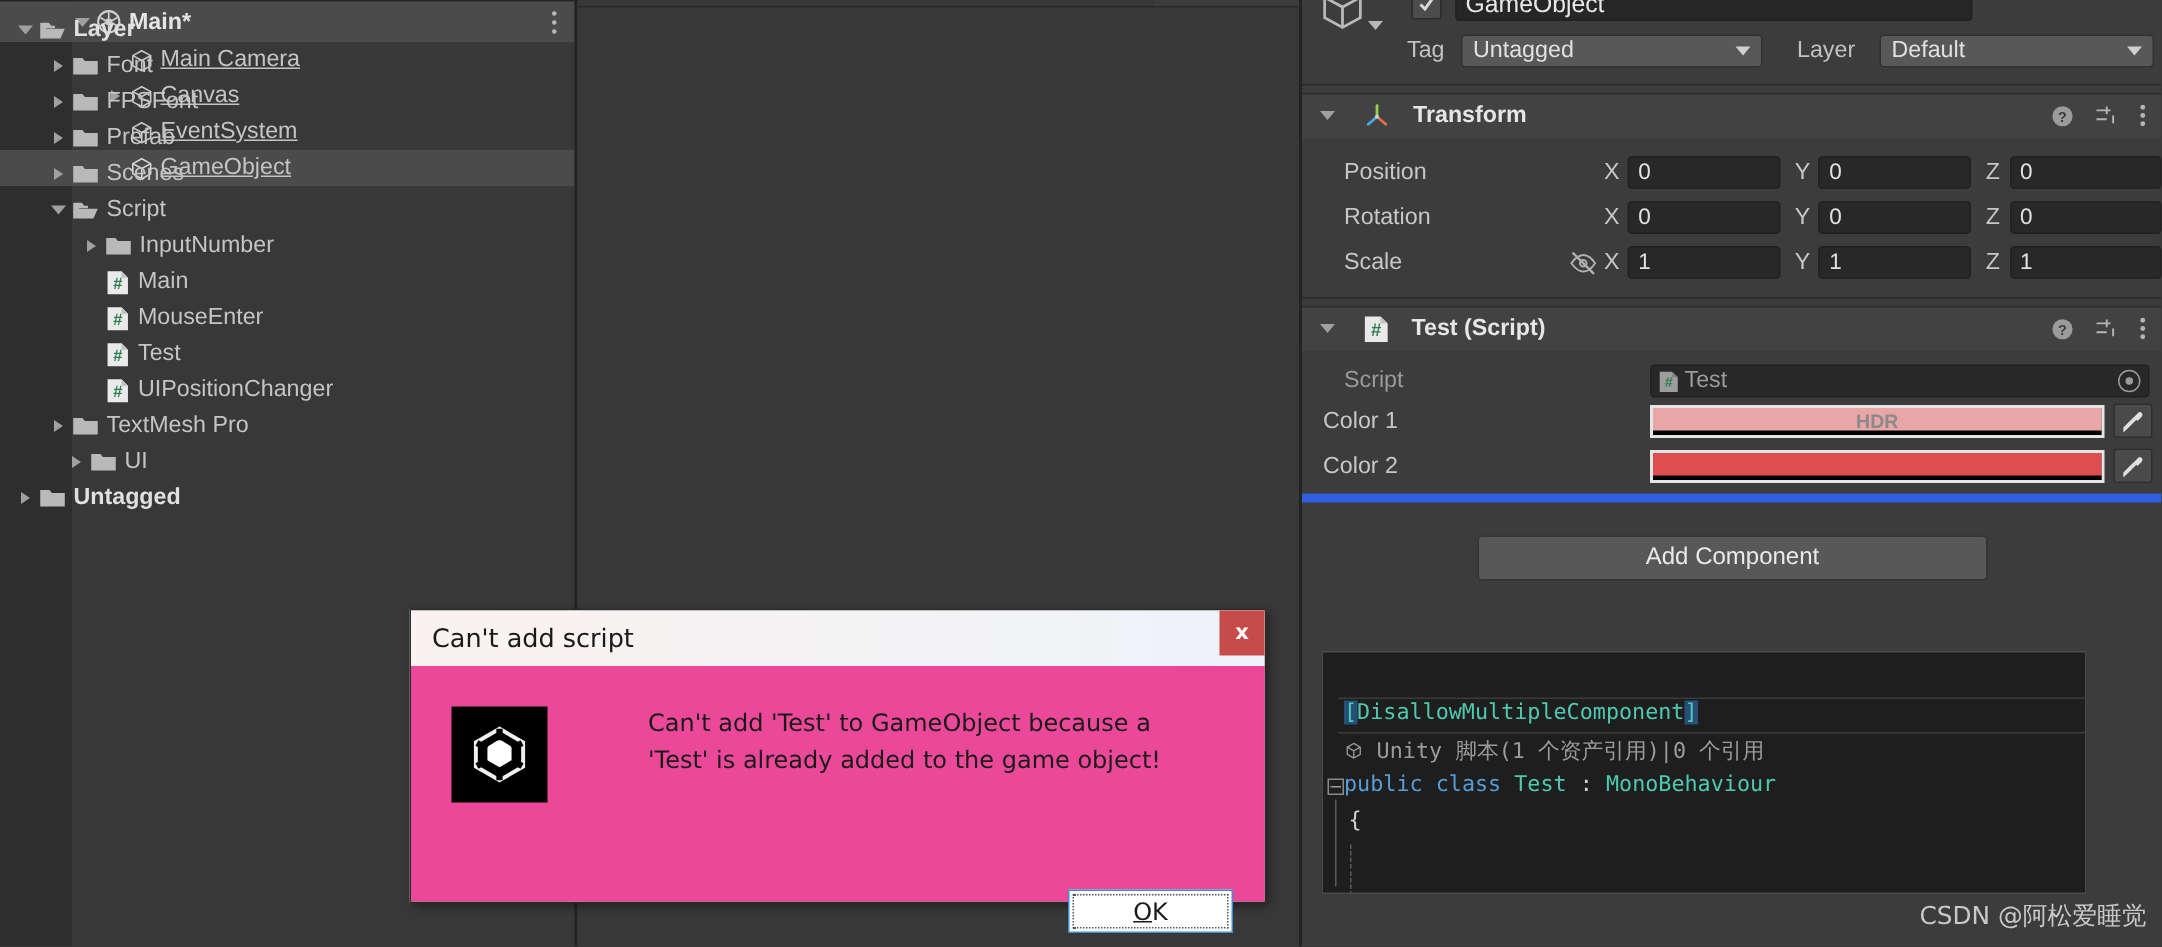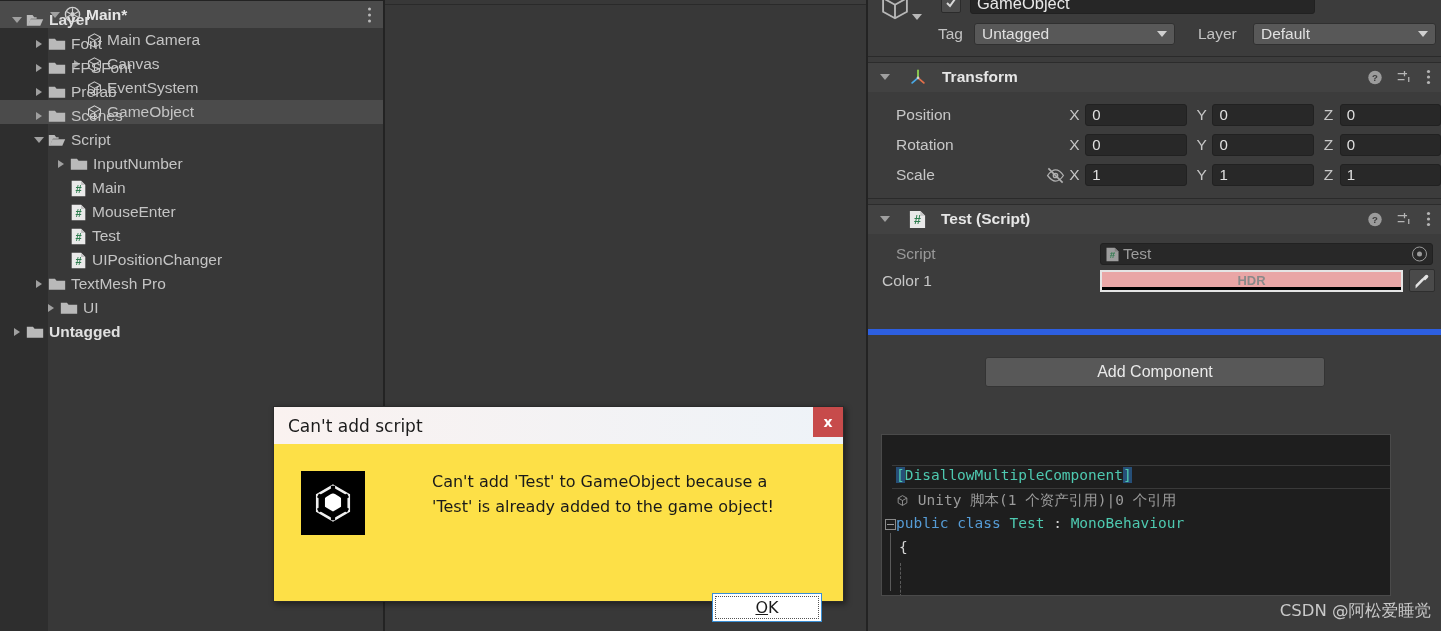--- a/index.html
+++ b/index.html
@@ -26,21 +26,21 @@
   }
   .hier-toprow-line-top {
     position: absolute; left: 0; top: 0; width: 383px; height: 1px; background: #232323;
   }
   .hier-row {
     position: absolute; left: 0; width: 383px; height: 24px;
     display: flex; align-items: center; color: #c4c4c4; font-size: 15.5px;
     white-space: nowrap;
   }
   .hier-row.selected { background: #4b4b4b; }
-  .hier-row .lbl { margin-left: 4px; }
+  .hier-row .lbl { margin-left: 4px; text-decoration: underline; }
   .hier-toprow .lbl { font-weight: bold; color: #e6e6e6; font-size: 15.5px; margin-left: 5px; }
 
   .tri {
     width: 0; height: 0; border-left: 6px solid #a0a0a0;
     border-top: 4.5px solid transparent; border-bottom: 4.5px solid transparent;
     flex: 0 0 auto;
   }
   .tri.open {
     border-left: 5px solid transparent; border-right: 5px solid transparent;
     border-top: 6.5px solid #a0a0a0; border-bottom: none;
@@ -204,21 +204,21 @@
     background: linear-gradient(to right, #faf2f0, #eef3f8);
   }
   .dlg-title {
     position: absolute; left: 14px; top: 9px; color: #1a1a1a; font-size: 17px;
   }
   .dlg-close {
     position: absolute; right: 0px; top: 0px; width: 30px; height: 30px;
     background: #c74b4b; color: #fff; font-size: 14px; font-weight: bold;
     display: flex; align-items: center; justify-content: center;
   }
-  .dlg-body { position: absolute; left: 0; top: 37px; width: 569px; height: 157px; background: #fde047; }
+  .dlg-body { position: absolute; left: 0; top: 37px; width: 569px; height: 157px; background: #ec4899; }
   .dlg-unity-icon {
     position: absolute; left: 27px; top: 27px; width: 64px; height: 64px; background: #000;
     display: flex; align-items: center; justify-content: center;
   }
   .dlg-msg {
     position: absolute; left: 158px; top: 25px; width: 360px;
     color: #1a1a1a; font-size: 16px; line-height: 25px;
   }
   .dlg-ok {
     position: absolute; left: 438px; top: 149px; width: 110px; height: 29px;
@@ -651,20 +651,33 @@
       <div class="color-alpha"></div>
     </div>
     <div class="eyedrop" style="left:541px;top:1px;">
       <svg class="ico" width="16" height="16" viewBox="0 0 24 24" fill="none" stroke="#e2e2e2" stroke-width="1.9" stroke-linecap="round">
         <path d="M17 3.5 a2.6 2.6 0 0 1 3.7 3.7 L16.5 11.4 L12.8 7.7 Z" fill="#e2e2e2" stroke="none"></path>
         <path d="M14.7 9.6 L5.2 19.1 L3.3 20.9 L3.3 18.4 L13 8.7"></path>
       </svg>
     </div>
   </div>
 
+  <div style="position:absolute;left:868px;top:298px;width:573px;height:28px;">
+    <span style="position:absolute;left:14px;top:4px;color:#c7c7c7;font-size:15.5px;">Color 2</span>
+    <div class="color-field" id="color2-field" style="left:232px;top:2px;">
+      <div class="color-main" id="color2-main" style="background: rgb(221, 79, 79);"></div>
+      <div class="color-alpha"></div>
+    </div>
+    <div class="eyedrop" style="left:541px;top:1px;">
+      <svg class="ico" width="16" height="16" viewBox="0 0 24 24" fill="none" stroke="#e2e2e2" stroke-width="1.9" stroke-linecap="round">
+        <path d="M17 3.5 a2.6 2.6 0 0 1 3.7 3.7 L16.5 11.4 L12.8 7.7 Z" fill="#e2e2e2" stroke="none"></path>
+        <path d="M14.7 9.6 L5.2 19.1 L3.3 20.9 L3.3 18.4 L13 8.7"></path>
+      </svg>
+    </div>
+  </div>
 
   <div class="blue-bar" id="blue-bar" style="top: 329px; background: rgb(45, 95, 224);"></div>
 
   <div class="add-comp-btn" style="top:357px;">Add Component</div>
 
   <div style="position:absolute;left:868px;top:404px;width:573px;height:227px;background:#3c3c3c;"></div>
 
   <div class="code-outer" style="top:434px;">
     <div class="attr-underline" style="top:30px;"></div>
     <div class="attr-underline" style="top:53px;"></div>

